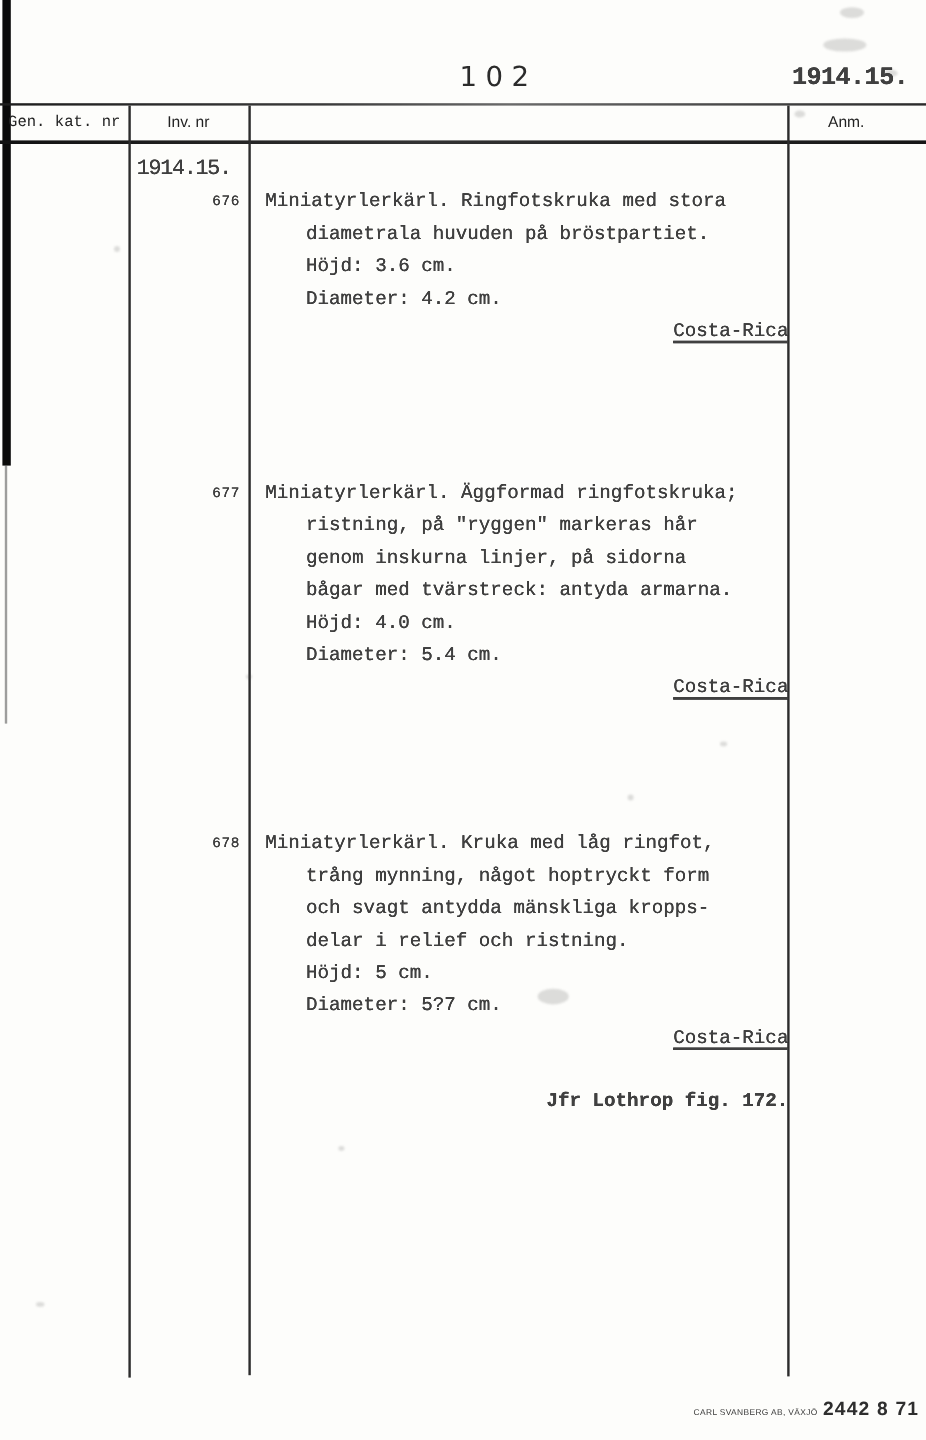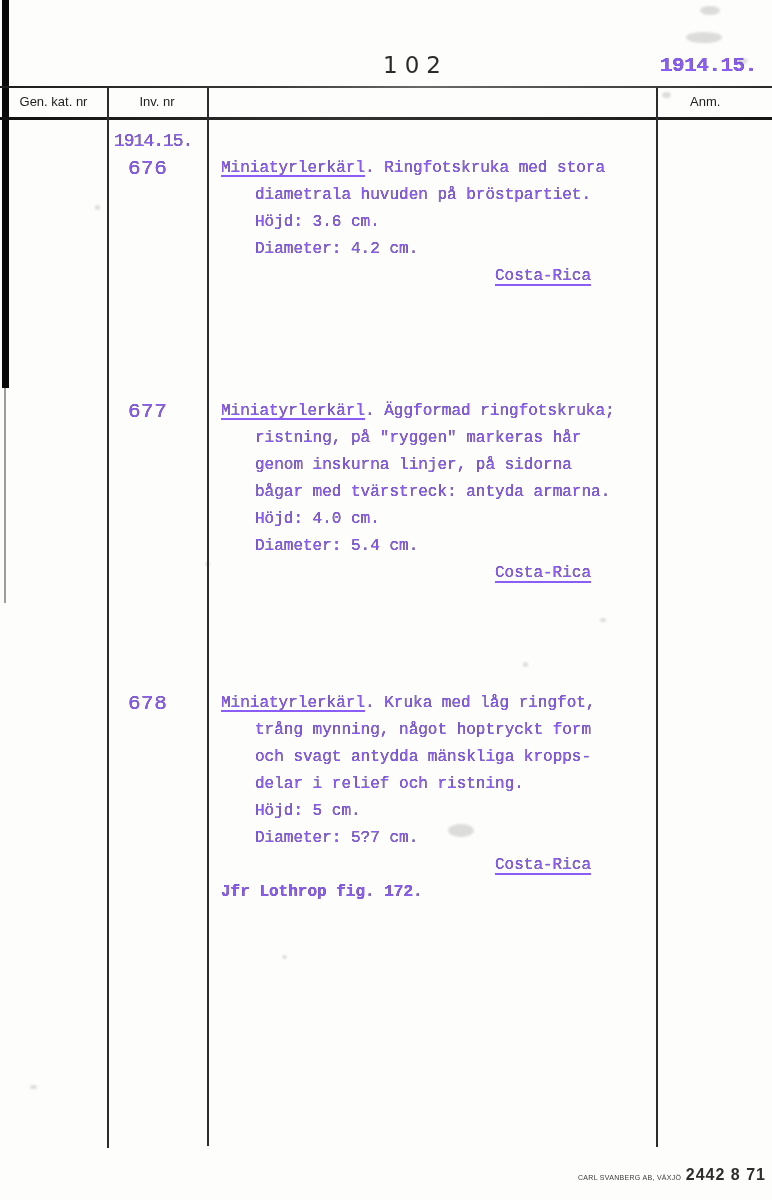--- a/index.html
+++ b/index.html
@@ -4,53 +4,53 @@
 <style>
   html,body{margin:0;padding:0;}
   body{
     width:772px;height:1200px;position:relative;overflow:hidden;
     background:#fdfdfb;
     font-family:"Liberation Sans", sans-serif;
     color:#1a1a1a;
   }
   .typed{
     font-family:"Liberation Mono","DejaVu Sans Mono",monospace;
-    color:#8b5cf6;
+    color:#404040;
     text-shadow:0 0 0.4px #141414;
   }
   
   .left-bar{position:absolute;left:2px;top:0;width:7px;height:388px;background:#0a0a0a;}
   .left-bar-thin{position:absolute;left:4px;top:388px;width:2px;height:215px;background:rgba(40,40,40,.45);}
   .page-number{position:absolute;left:383px;top:52px;font-family:"DejaVu Sans",sans-serif;
     font-size:23px;letter-spacing:7px;color:#2b2b2b;}
   .year-topright{position:absolute;left:660px;top:54px;font-size:21px;font-weight:bold;letter-spacing:-0.5px;}
   
   .hrule{position:absolute;left:0;width:772px;background:#2e2e2e;}
   .hrule.top{top:86px;height:2px;background:linear-gradient(90deg,#1d1d1d 0%,#3a3a3a 35%,#6a6a6a 55%,#2a2a2a 100%);}
   .hrule.bottom{top:117px;height:3px;background:linear-gradient(90deg,#111 0%,#333 45%,#161616 100%);}
   .vline{position:absolute;width:2px;background:#2c2c2c;}
   .vline.v1{left:107px;top:88px;height:1060px;}
   .vline.v2{left:207px;top:88px;height:1058px;}
   .vline.v3{left:656px;top:88px;height:1059px;}
   
   .hdr{position:absolute;top:94px;font-size:13px;color:#222;text-align:center;}
-  .hdr.c1{left:0;width:107px;}
+  .hdr.c1{left:0;width:107px;font-family:Liberation Mono, monospace;}
   .hdr.c2{left:107px;width:100px;}
   .hdr.c4{left:690px;width:110px;text-align:left;}
   
   .inv-year{position:absolute;left:114px;top:128px;font-size:18px;letter-spacing:-1px;line-height:27px;}
   .entry{position:absolute;left:0;width:772px;}
-  .entry .nr{position:absolute;left:128px;top:0;width:72px;text-align:left;
-    font-size:21px;letter-spacing:0.5px;line-height:27px;}
+  .entry .nr{position:absolute;left:128px;top:0;width:72px;text-align:right;
+    font-size:12px;letter-spacing:0.5px;line-height:27px;}
   .entry .desc{position:absolute;left:221px;top:0;width:436px;font-size:16px;line-height:27px;}
   .entry .line.cont{padding-left:34px;}
-  .title{text-decoration:underline;text-decoration-thickness:2px;text-underline-offset:3px;}
-  .origin-row{padding-left:274px;}
+  .title{text-decoration-thickness:2px;text-underline-offset:3px;}
+  .origin-row{padding-left:274px;text-align:right;}
   .origin{text-decoration:underline;text-decoration-thickness:2px;text-underline-offset:4px;}
-  .note{font-weight:bold;}
+  .note{margin-top:26px;font-weight:bold;text-align:right;}
   
   .printer-mark{position:absolute;right:6px;top:1166px;color:#3a3a3a;white-space:nowrap;}
   .printer-mark .pm-small{font-size:7px;letter-spacing:0.3px;}
   .printer-mark .pm-code{font-size:16px;font-weight:bold;letter-spacing:1px;color:#2e2e2e;}
   
   .speck{position:absolute;background:rgba(70,70,70,.18);border-radius:50%;filter:blur(1px);}
 </style>
 </head>
 <body>
 

